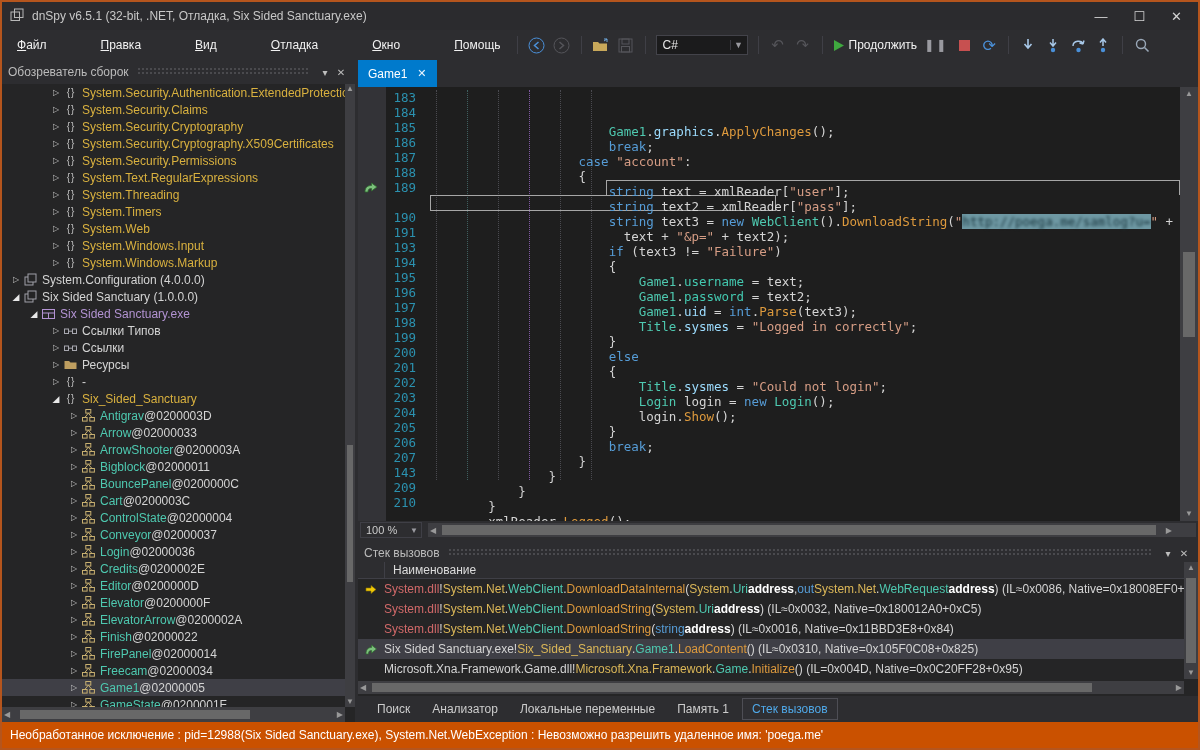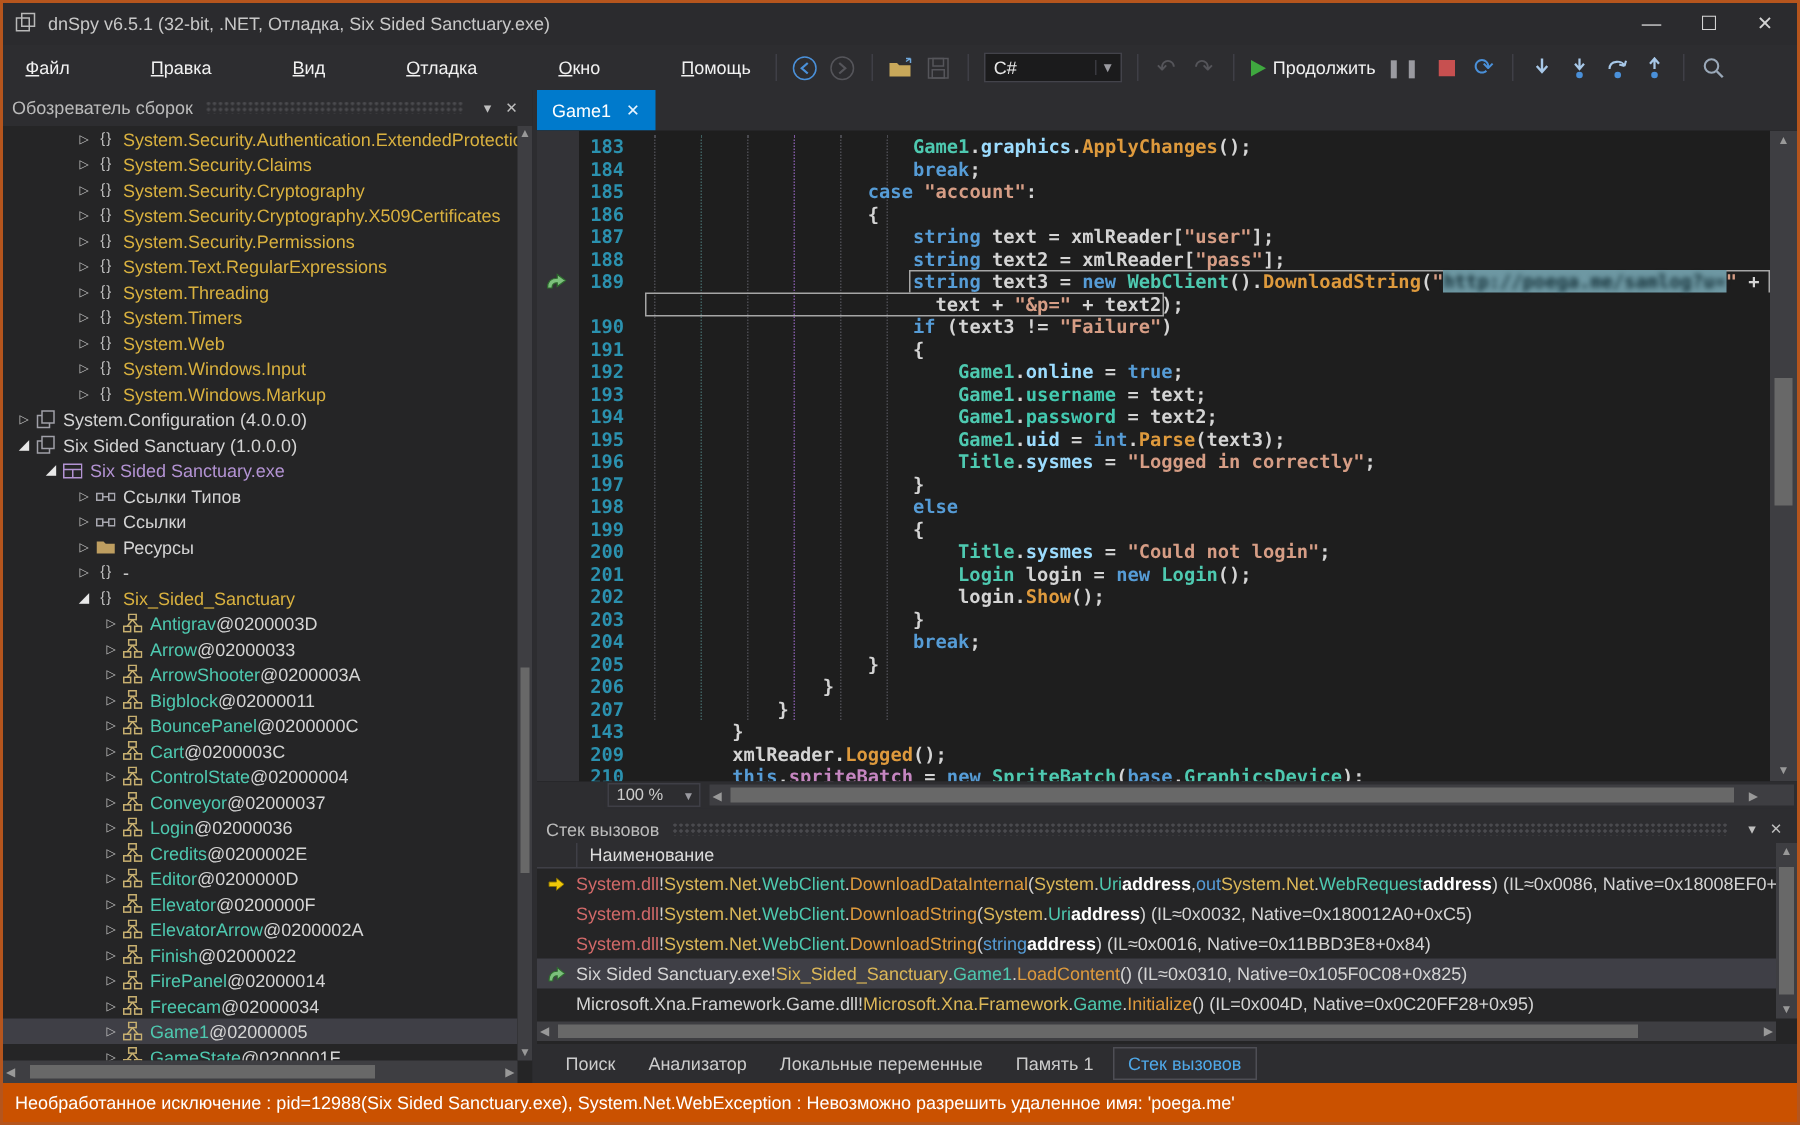--- a/index.html
+++ b/index.html
@@ -44,33 +44,33 @@
   
   .right-pane{left:356px;top:58px;right:0;height:662px;background:#2D2D30;}
   .tabbar{left:0;top:0;right:0;height:27px;background:#2D2D30;display:flex;}
   .tab{display:flex;align-items:center;gap:10px;padding:0 10px;background:#007ACC;color:#FFFFFF;}
   .tab .close{font-size:11px;color:#E8F4FF;}
   
   .editor{left:0;top:27px;right:0;height:434px;background:#1E1E1E;overflow:hidden;}
   .glyph-strip{left:0;top:0;width:28px;height:100%;background:#333337;}
   .guide{top:3px;height:390px;width:0;border-left:1px dotted #4A4A50;}
   .code-lines{left:0;top:3px;right:18px;bottom:0;font-family:"DejaVu Sans Mono",monospace;font-size:12.5px;overflow:hidden;}
-  .crow{height:15px;line-height:15px;display:flex;white-space:pre;font-weight:bold;}
+  .crow{height:15px;line-height:15px;display:flex;white-space:pre;}
   .crow .ln{width:58px;box-sizing:border-box;padding-left:26px;text-align:right;color:#2B91AF;flex:none;}
-  .crow .ct{padding-left:12px;}
+  .crow .ct{padding-left:12px;margin-top:34px;}
   .tk-kw{color:#569CD6;} .tk-ty{color:#4EC9B0;} .tk-m{color:#DE9A3D;} .tk-s{color:#D69D85;}
   .tk-f{color:#9CDCFE;} .tk-ft{color:#43C9B0;} .tk-fp{color:#C586C0;} .tk-pl{color:#D4D4D4;}
   .tk-url{background:#6E98A3;display:inline-block;}
   .tk-url i{font-style:normal;color:#17333B;filter:blur(1.7px);}
   .stmt-box1{left:248px;top:93px;width:574px;height:15px;border:1px solid #A6A6A6;border-bottom:none;box-sizing:border-box;}
   .stmt-box2{left:72px;top:108px;width:346px;height:16px;border:1px solid #A6A6A6;box-sizing:border-box;}
   .cur-arrow{left:5px;top:95px;}
   .ed-vscroll{right:0;top:0;width:18px;height:434px;}
   
-  .ed-bottom{left:0;top:461px;right:0;height:18px;background:#2D2D30;display:flex;align-items:center;margin-left:45px;}
+  .ed-bottom{left:0;top:461px;right:0;height:18px;background:#2D2D30;display:flex;align-items:center;}
   .zoom-combo{display:flex;align-items:center;width:62px;height:16px;margin-left:2px;background:#2D2D30;border:1px solid #3F3F46;box-sizing:border-box;}
   .zoom-combo .val{flex:1;padding-left:5px;color:#CCCCCC;font-size:11px;}
   .zoom-combo .arr{width:14px;text-align:center;color:#9A9AA0;font-size:8px;}
   .ed-hscroll{position:relative;flex:1;height:14px;margin:0 2px 0 6px;}
   
   .callstack{left:0;top:484px;right:0;height:152px;background:#252526;}
   .cs-colheader{left:0;top:18px;right:14px;height:17px;background:#2D2D30;border-bottom:1px solid #3F3F46;display:flex;align-items:center;box-sizing:border-box;}
   .cs-colheader .icol{width:26px;height:100%;border-right:1px solid #3F3F46;flex:none;}
   .cs-colheader .cname{padding-left:8px;color:#DCDCDC;}
   .cs-rows{left:0;top:35px;right:14px;height:100px;overflow:hidden;}
@@ -677,21 +677,20 @@
           <div class="crow"><span class="ln">183</span><span class="ct">                        <span class="tk-ty">Game1</span><span class="tk-pl">.</span><span class="tk-f">graphics</span><span class="tk-pl">.</span><span class="tk-m">ApplyChanges</span><span class="tk-pl">();</span></span></div>
           <div class="crow"><span class="ln">184</span><span class="ct">                        <span class="tk-kw">break</span><span class="tk-pl">;</span></span></div>
           <div class="crow"><span class="ln">185</span><span class="ct">                    <span class="tk-kw">case</span><span class="tk-pl"> </span><span class="tk-s">"account"</span><span class="tk-pl">:</span></span></div>
           <div class="crow"><span class="ln">186</span><span class="ct">                    <span class="tk-pl">{</span></span></div>
           <div class="crow"><span class="ln">187</span><span class="ct">                        <span class="tk-kw">string</span><span class="tk-pl"> text = xmlReader[</span><span class="tk-s">"user"</span><span class="tk-pl">];</span></span></div>
           <div class="crow"><span class="ln">188</span><span class="ct">                        <span class="tk-kw">string</span><span class="tk-pl"> text2 = xmlReader[</span><span class="tk-s">"pass"</span><span class="tk-pl">];</span></span></div>
           <div class="crow"><span class="ln">189</span><span class="ct">                        <span class="tk-kw">string</span><span class="tk-pl"> text3 = </span><span class="tk-kw">new</span><span class="tk-pl"> </span><span class="tk-ty">WebClient</span><span class="tk-pl">().</span><span class="tk-m">DownloadString</span><span class="tk-pl">(</span><span class="tk-s">"</span><span class="tk-url"><i>http://poega.me/samlog?u=</i></span><span class="tk-s">"</span><span class="tk-pl"> +</span></span></div>
           <div class="crow"><span class="ln"></span><span class="ct">                          <span class="tk-pl">text + </span><span class="tk-s">"&amp;p="</span><span class="tk-pl"> + text2);</span></span></div>
           <div class="crow"><span class="ln">190</span><span class="ct">                        <span class="tk-kw">if</span><span class="tk-pl"> (text3 != </span><span class="tk-s">"Failure"</span><span class="tk-pl">)</span></span></div>
           <div class="crow"><span class="ln">191</span><span class="ct">                        <span class="tk-pl">{</span></span></div>
-          <div class="crow"><span class="ln">192</span><span class="ct">                            <span class="tk-ty">Game1</span><span class="tk-pl">.</span><span class="tk-f">online</span><span class="tk-pl"> = </span><span class="tk-kw">true</span><span class="tk-pl">;</span></span></div>
           <div class="crow"><span class="ln">193</span><span class="ct">                            <span class="tk-ty">Game1</span><span class="tk-pl">.</span><span class="tk-ft">username</span><span class="tk-pl"> = text;</span></span></div>
           <div class="crow"><span class="ln">194</span><span class="ct">                            <span class="tk-ty">Game1</span><span class="tk-pl">.</span><span class="tk-ft">password</span><span class="tk-pl"> = text2;</span></span></div>
           <div class="crow"><span class="ln">195</span><span class="ct">                            <span class="tk-ty">Game1</span><span class="tk-pl">.</span><span class="tk-f">uid</span><span class="tk-pl"> = </span><span class="tk-kw">int</span><span class="tk-pl">.</span><span class="tk-m">Parse</span><span class="tk-pl">(text3);</span></span></div>
           <div class="crow"><span class="ln">196</span><span class="ct">                            <span class="tk-ty">Title</span><span class="tk-pl">.</span><span class="tk-f">sysmes</span><span class="tk-pl"> = </span><span class="tk-s">"Logged in correctly"</span><span class="tk-pl">;</span></span></div>
           <div class="crow"><span class="ln">197</span><span class="ct">                        <span class="tk-pl">}</span></span></div>
           <div class="crow"><span class="ln">198</span><span class="ct">                        <span class="tk-kw">else</span></span></div>
           <div class="crow"><span class="ln">199</span><span class="ct">                        <span class="tk-pl">{</span></span></div>
           <div class="crow"><span class="ln">200</span><span class="ct">                            <span class="tk-ty">Title</span><span class="tk-pl">.</span><span class="tk-f">sysmes</span><span class="tk-pl"> = </span><span class="tk-s">"Could not login"</span><span class="tk-pl">;</span></span></div>
           <div class="crow"><span class="ln">201</span><span class="ct">                            <span class="tk-ty">Login</span><span class="tk-pl"> login = </span><span class="tk-kw">new</span><span class="tk-pl"> </span><span class="tk-ty">Login</span><span class="tk-pl">();</span></span></div>
           <div class="crow"><span class="ln">202</span><span class="ct">                            <span class="tk-pl">login.</span><span class="tk-m">Show</span><span class="tk-pl">();</span></span></div>

